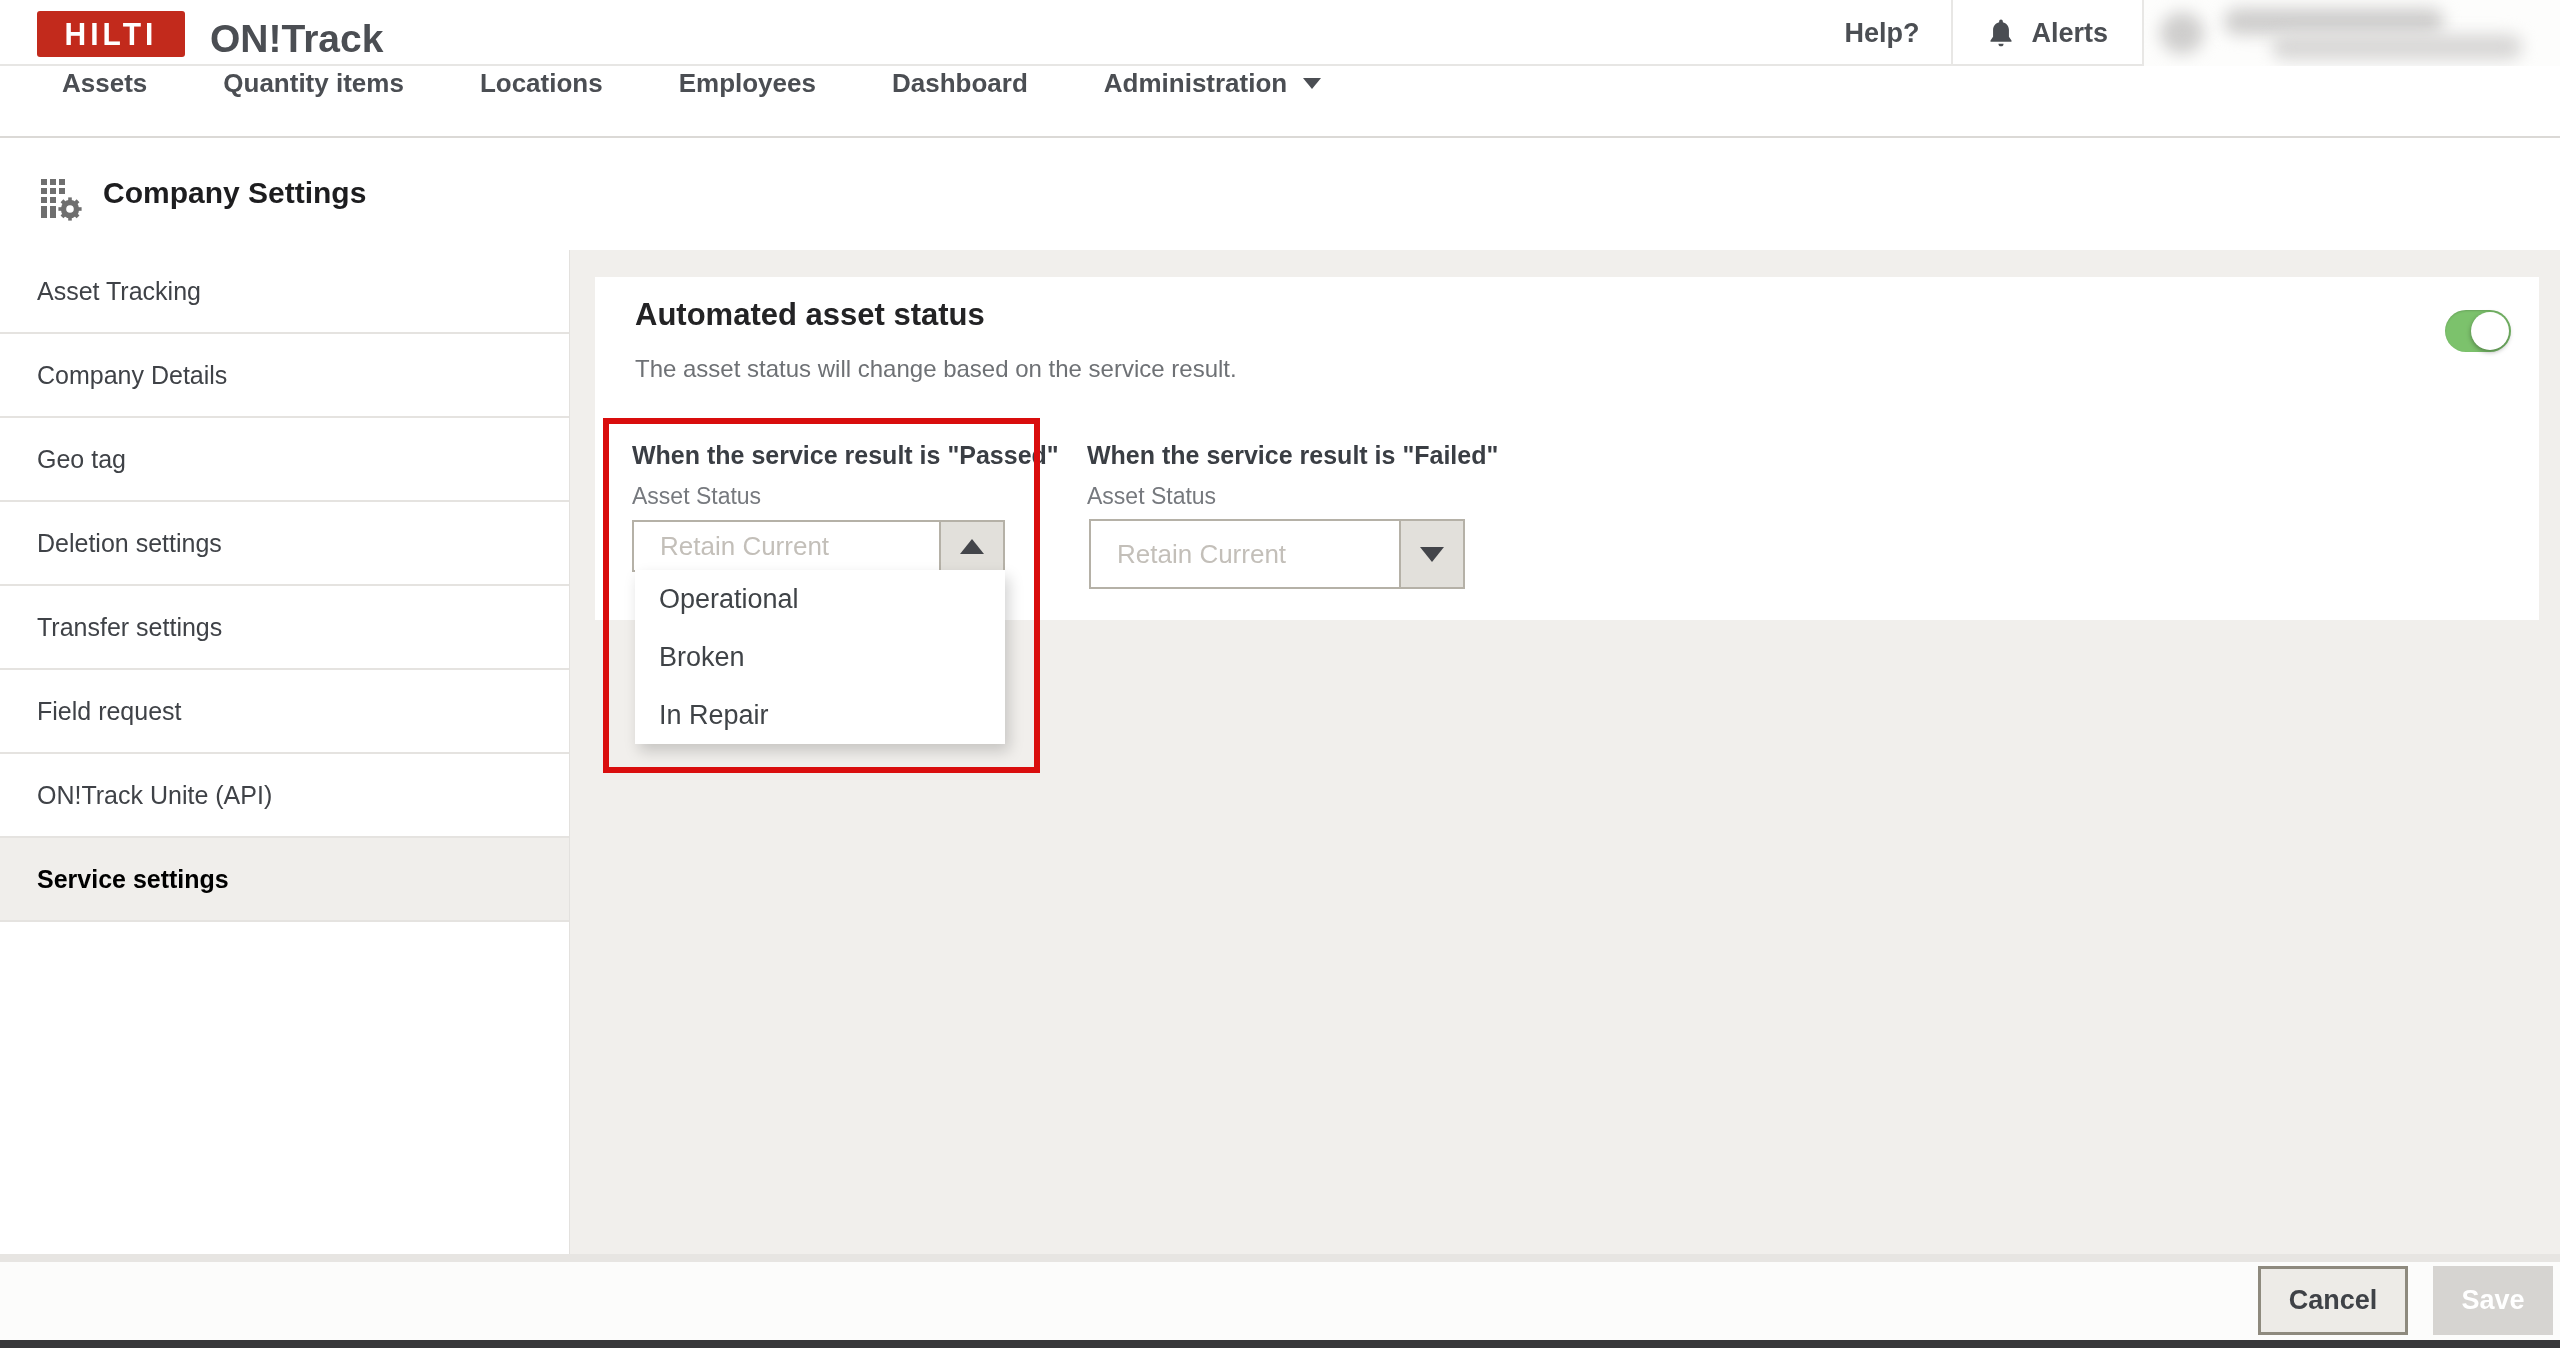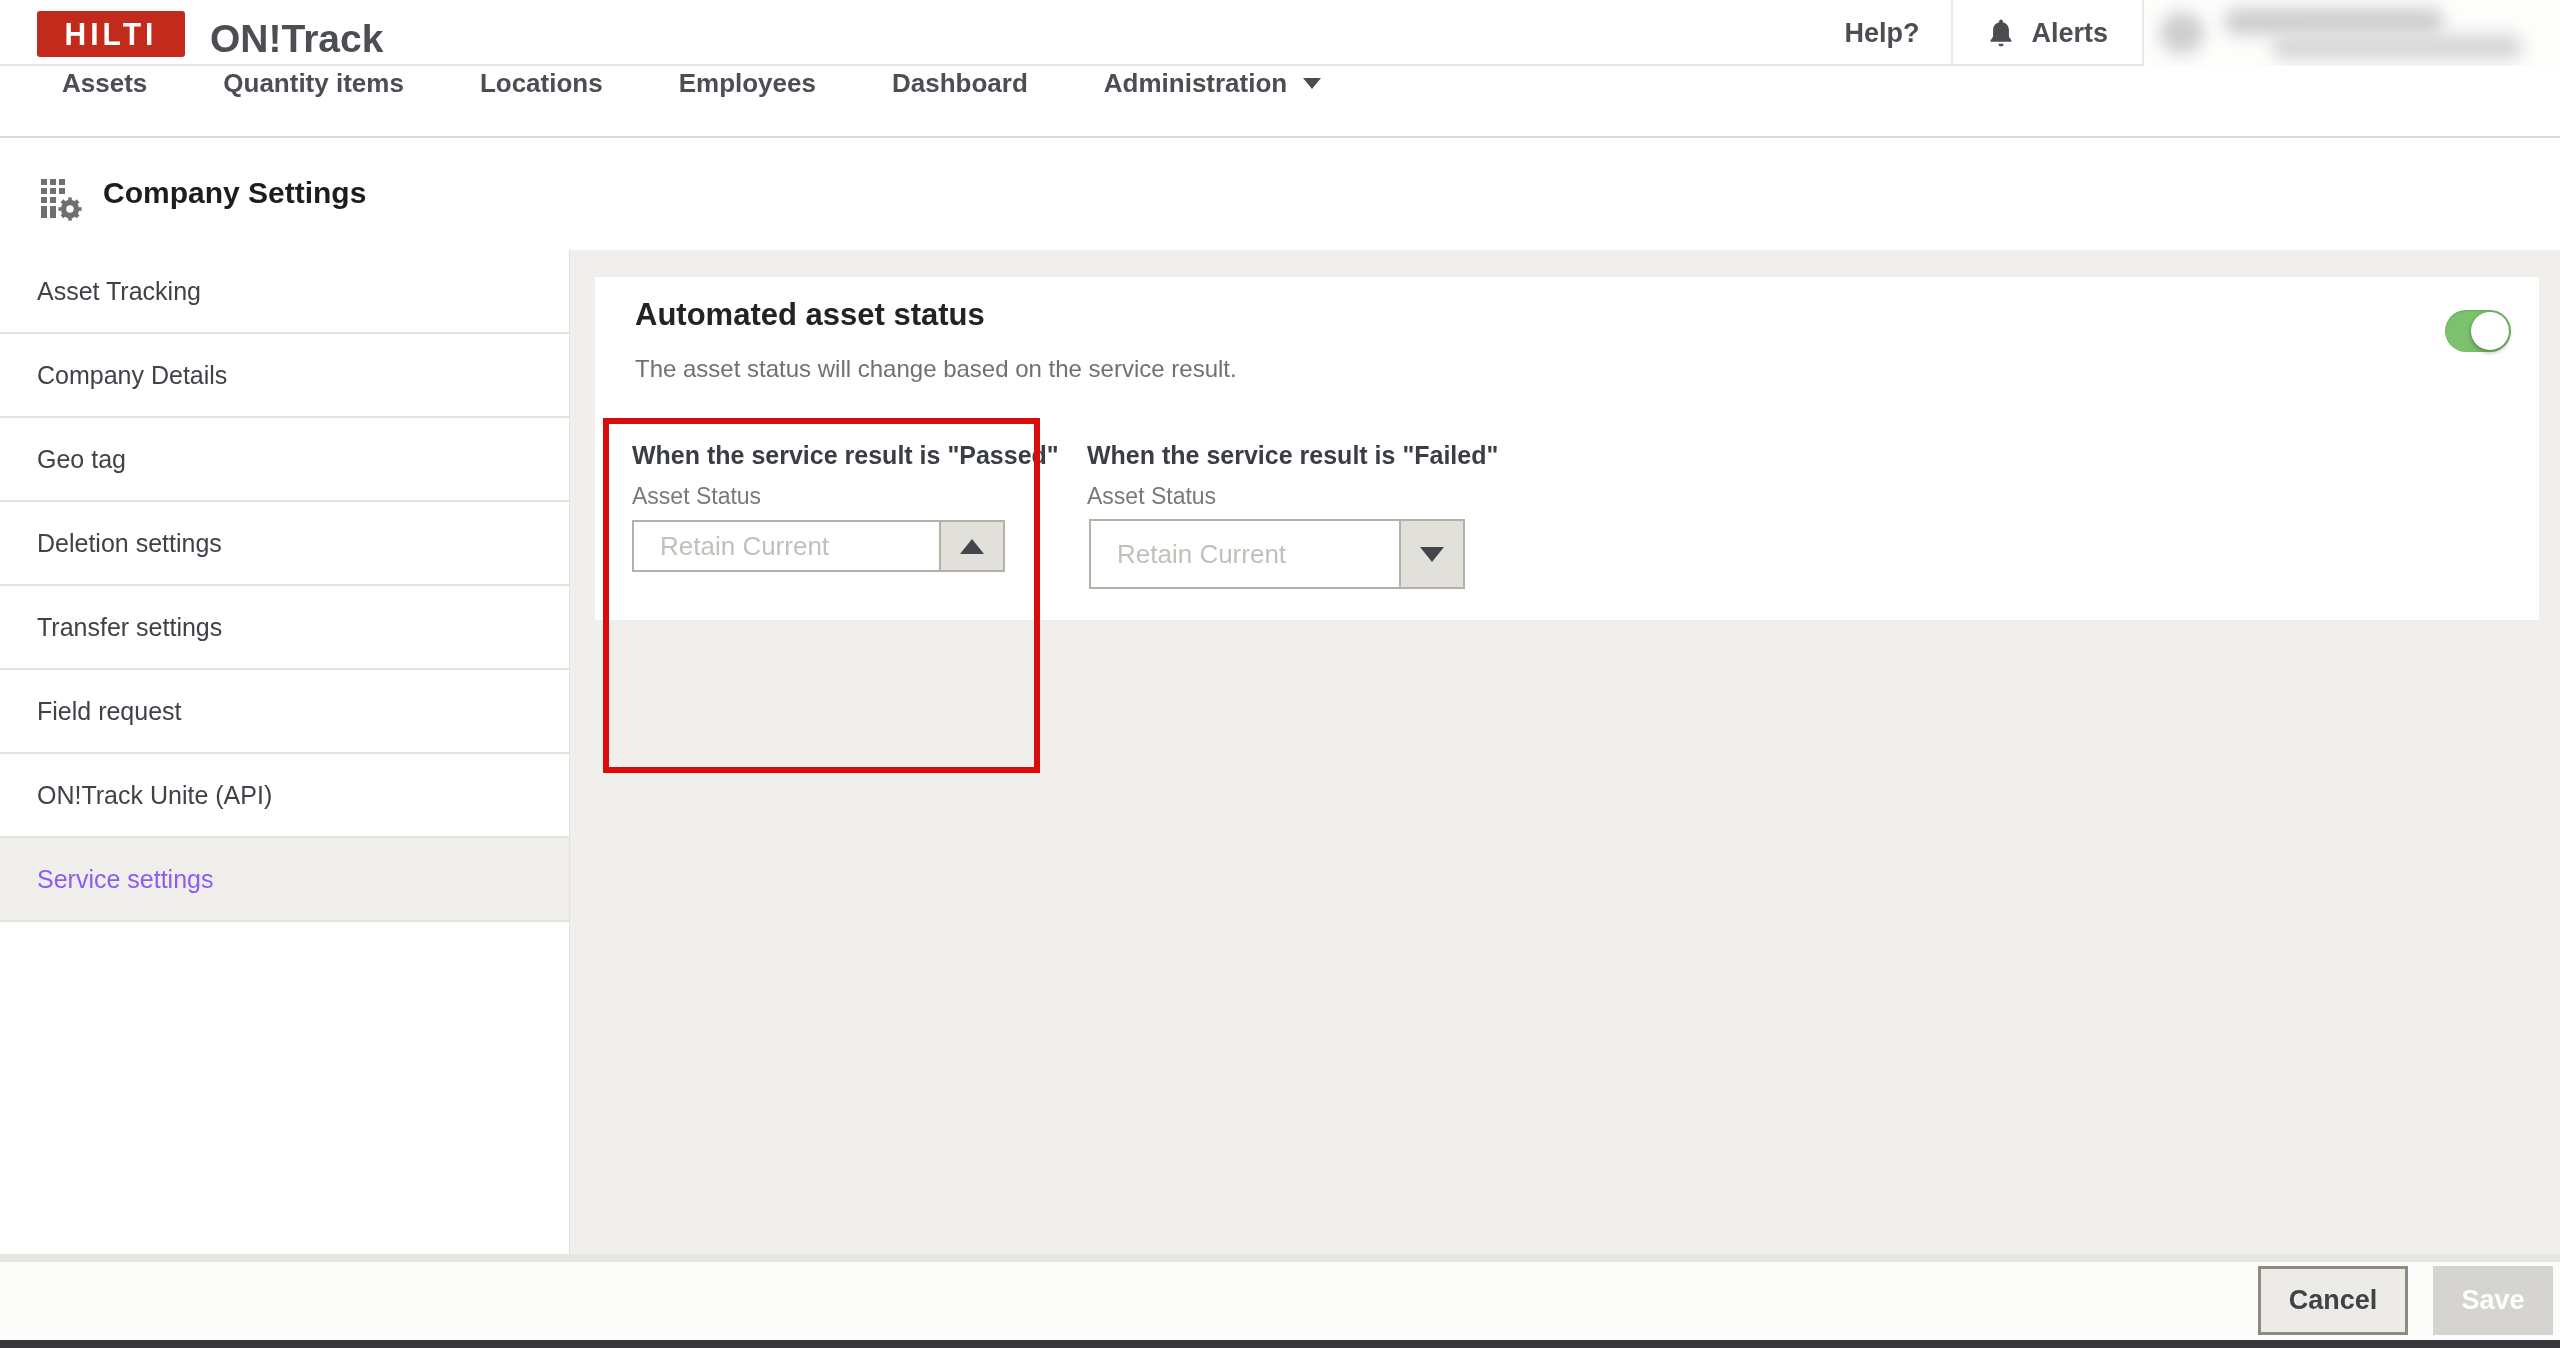--- a/index.html
+++ b/index.html
@@ -35,21 +35,21 @@
   
   .page-header { position:absolute; left:0; top:140px; width:2560px; height:110px; background:#ffffff;padding-left:9px; }
   .ph-icon { position:absolute; left:35px; top:33px; }
   .ph-title { position:absolute; left:103px; top:36px; font-size:30px; font-weight:bold; color:#1d1d1f; }
 
   
   .content { position:absolute; left:0; top:250px; width:2560px; height:1004px; background:#f1efec; }
   .sidebar { position:absolute; left:0; top:0; width:570px; height:100%; background:#ffffff; border-right:1px solid #e3e1de; }
   .side-item { height:84px; display:flex; align-items:center; padding-left:37px; font-size:25px; color:#3f4247;
                border-bottom:2px solid #e5e3e0; cursor:pointer; background:#ffffff; }
-  .side-item.selected { background:#f0eeeb; font-weight:normal; color:#8b5cf6;text-align:center; }
+  .side-item.selected { background:#f0eeeb; font-weight:bold; color:#000000;text-align:center; }
 
   
   .panel { position:absolute; left:595px; top:27px; width:1944px; height:343px; background:#ffffff; }
   .panel-title { position:absolute; left:40px; top:20px; font-size:31px; font-weight:bold; color:#232325; }
   .panel-sub { position:absolute; left:40px; top:78px; font-size:24px; color:#6e7175; }
 
   .toggle { position:absolute; right:28px; top:33px; width:66px; height:42px; border-radius:21px; background:#7cc26c; cursor:pointer;
             box-shadow:inset 0 1px 2px rgba(0,0,0,0.15); }
   .toggle .knob { position:absolute; right:2px; top:2px; width:38px; height:38px; border-radius:50%; background:#ffffff;
                   box-shadow:0 2px 5px rgba(0,0,0,0.35); }
@@ -193,20 +193,25 @@
       <div class="highlight-box"></div>
 
       <div class="col-heading passed-heading">When the service result is "Passed"</div>
       <div class="col-label passed-label">Asset Status</div>
       <div class="combo passed">
         <span class="ph">Retain Current</span>
         <span class="arrow-btn">
           <span class="tri-up"></span>
         </span>
       </div>
+      <div class="opt-list">
+        <div class="opt">Operational</div>
+        <div class="opt">Broken</div>
+        <div class="opt">In Repair</div>
+      </div>
 
       <div class="col-heading failed-heading">When the service result is "Failed"</div>
       <div class="col-label failed-label">Asset Status</div>
       <div class="combo failed">
         <span class="ph">Retain Current</span>
         <span class="arrow-btn">
           <span class="tri-down"></span>
         </span>
       </div>
     </section>

